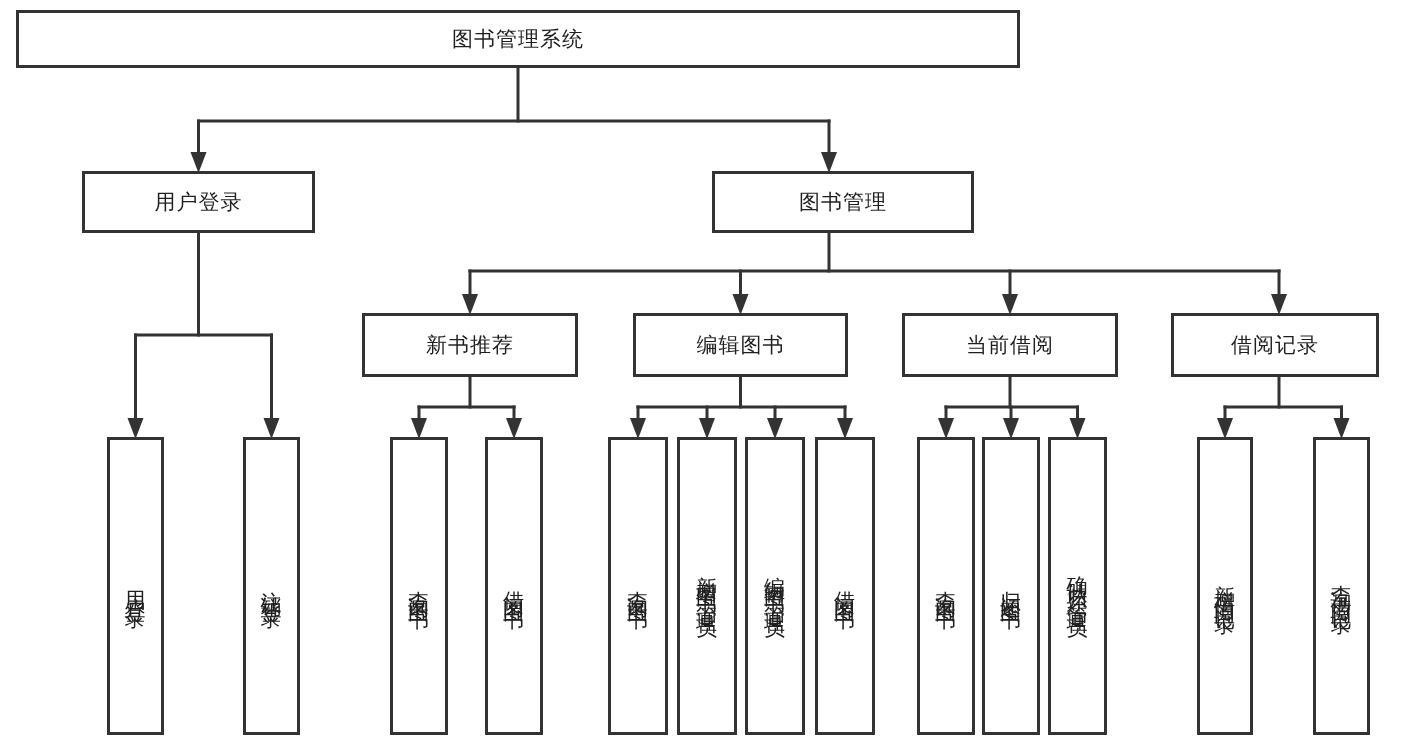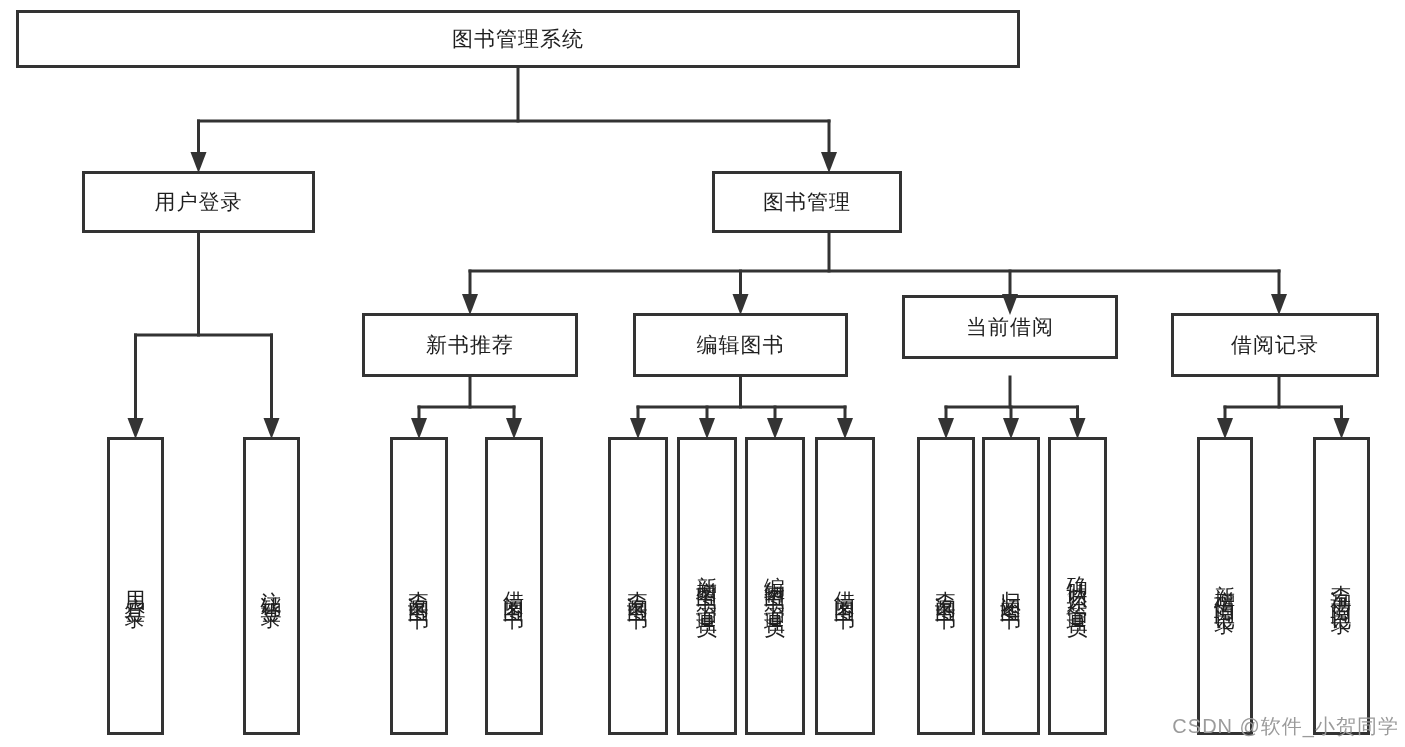--- a/index.html
+++ b/index.html
@@ -129,30 +129,30 @@
         <polygon points="1333.5,418 1349.5,418 1341.5,439" fill="#333333"></polygon>
       </g>
     </svg>
   <div id="nodes">
       <div class="node h" style="left: 16px; top: 10px; width: 1004px; height: 58px;">
         <span class="lbl">图书管理系统</span>
       </div>
       <div class="node h" style="left: 82px; top: 171px; width: 233px; height: 62px;">
         <span class="lbl">用户登录</span>
       </div>
-      <div class="node h" style="left: 712px; top: 171px; width: 190px; height: 62px;">
+      <div class="node h" style="left: 712px; top: 171px; width: 262px; height: 62px;">
         <span class="lbl">图书管理</span>
       </div>
       <div class="node h" style="left: 362px; top: 313px; width: 216px; height: 64px; text-align: center;">
         <span class="lbl">新书推荐</span>
       </div>
       <div class="node h" style="left: 633px; top: 313px; width: 215px; height: 64px;">
         <span class="lbl">编辑图书</span>
       </div>
-      <div class="node h" style="left: 902px; top: 295px; width: 216px; height: 64px;">
+      <div class="node h" style="left: 902px; top: 313px; width: 216px; height: 64px;">
         <span class="lbl">当前借阅</span>
       </div>
       <div class="node h" style="left: 1171px; top: 313px; width: 208px; height: 64px;">
         <span class="lbl">借阅记录</span>
       </div>
       <div class="node v" style="left: 107px; top: 437px; width: 57px; height: 298px;">
         <span class="lbl">用户登录</span>
       </div>
       <div class="node v" style="left: 243px; top: 437px; width: 57px; height: 298px;">
         <span class="lbl">注销登录</span>
@@ -184,14 +184,13 @@
       <div class="node v" style="left: 1048px; top: 437px; width: 59px; height: 298px;">
         <span class="lbl">确认归还（管理员）</span>
       </div>
       <div class="node v" style="left: 1197px; top: 437px; width: 56px; height: 298px;">
         <span class="lbl">新增借阅记录</span>
       </div>
       <div class="node v" style="left: 1313px; top: 437px; width: 57px; height: 298px;">
         <span class="lbl">查询借阅记录</span>
       </div>
     </div>
-  <div class="watermark">CSDN @软件_小贺同学</div>
 </div>
 
 </body></html>

